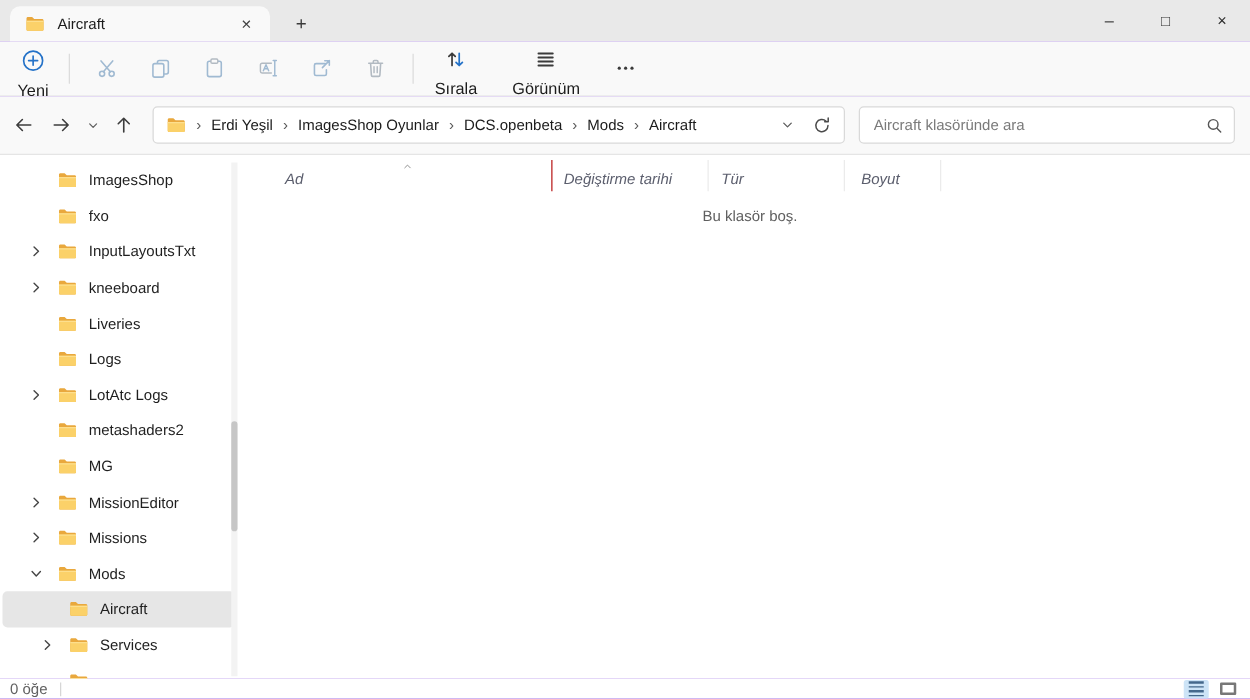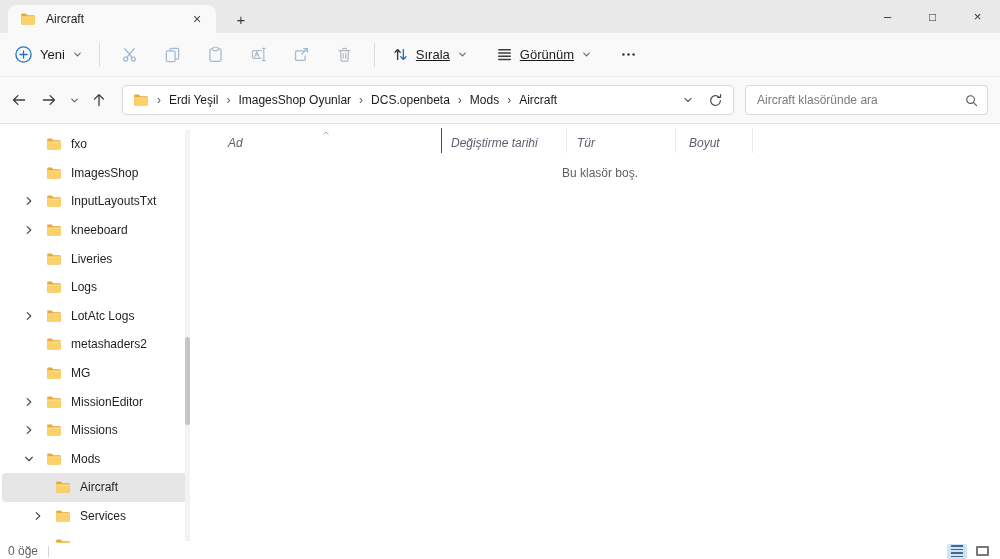--- a/index.html
+++ b/index.html
@@ -17,37 +17,37 @@
   .newtab-btn { position:absolute; left:228px; top:7px; width:26px; height:24px; display:flex;
                 align-items:center; justify-content:center; font-size:15px; color:#3a3a3a; border-radius:4px; }
   .win-controls { position:absolute; right:0; top:0; height:33px; display:flex; }
   .win-btn { width:45px; height:33px; display:flex; align-items:center; justify-content:center;
              font-size:13px; color:#2f2f2f; }
   .win-btn.max { font-size:12px; }
 
   
   .toolbar { position:absolute; top:33px; left:0; right:0; height:44px; background:#f9f9f9;
              border-bottom:1px solid #ededed; display:flex; align-items:center; padding-left:14px; }
-  .tb-btn { display:flex; align-items:center; height:32px; border-radius:4px; }
+  .tb-btn { display:flex; align-items:center; height:32px; border-radius:4px;flex-direction:column; }
   .btn-new { gap:7px; padding:0 8px 0 0; }
   .btn-new .lbl { font-size:13px; color:#1b1b1b; }
   .tb-divider { width:1px; height:24px; background:#dcdcdc; margin:0 8px; }
   .tb-icon-btn { width:43px; height:32px; display:flex; align-items:center; justify-content:center; border-radius:4px; }
   .tb-drop { gap:7px; padding:0 9px; }
-  .tb-drop .lbl { font-size:13px; color:#1b1b1b;text-decoration:underline; }
+  .tb-drop .lbl { font-size:13px; color:#1b1b1b; }
   .chev-sm { color:#5f5f5f; }
   .btn-more { padding:0 10px; margin-left:6px; }
   .view-gap { margin-left:10px; }
 
   
   .addressrow { position:absolute; top:77px; left:0; right:0; height:47px; background:#f9f9f9;
                 border-bottom:1px solid #e5e5e5; display:flex; align-items:center; padding:0 12px 0 4px; }
   .nav-btn { width:30px; height:30px; display:flex; align-items:center; justify-content:center; border-radius:4px; }
   .nav-btn.small { width:20px; }
-  .addr-box { margin-left:8px; width:612px; height:30px; background:#fff; border:1px solid #d9d9d9;
+  .addr-box { margin-left:8px; width:554px; height:30px; background:#fff; border:1px solid #d9d9d9;
               border-radius:4px; display:flex; align-items:center; padding:0 6px; }
   .addr-box .crumbs { display:flex; align-items:center; flex:1; overflow:hidden; }
   .crumb { display:flex; align-items:center; font-size:12px; color:#1b1b1b; white-space:nowrap; }
   .crumb::before { content:"\203A"; color:#5a5a5a; font-size:12px; padding:0 8px; }
   .addr-tail { display:flex; align-items:center; gap:14px; padding-right:4px; }
   .search-box { margin-left:11px; flex:1; height:30px; background:#fff; border:1px solid #d9d9d9;
                 border-radius:4px; display:flex; align-items:center; padding:0 8px 0 2px; }
   .search-box input { flex:1; border:none; outline:none; background:transparent; font-size:12px;
                       color:#1b1b1b; padding-left:9px; font-family:inherit; }
   .search-box input::placeholder { color:#7a7a7a; }
@@ -377,33 +377,33 @@
     <div class="side-row chev-none">
       <span class="side-chev">
         
         
       </span>
       <span class="side-folder">
           <svg width="16" height="16">
             <use href="#sym-folder"></use>
           </svg>
         </span>
+      <span class="side-label">ImagesShop</span>
+    </div>
+      <div class="side-row chev-none">
+      <span class="side-chev">
+        
+        
+      </span>
+      <span class="side-folder">
+          <svg width="16" height="16">
+            <use href="#sym-folder"></use>
+          </svg>
+        </span>
       <span class="side-label">fxo</span>
-    </div>
-      <div class="side-row chev-none">
-      <span class="side-chev">
-        
-        
-      </span>
-      <span class="side-folder">
-          <svg width="16" height="16">
-            <use href="#sym-folder"></use>
-          </svg>
-        </span>
-      <span class="side-label">ImagesShop</span>
     </div>
       <div class="side-row chev-right">
       <span class="side-chev">
         <svg class="r" width="14" height="14">
             <use href="#sym-chev-right"></use>
           </svg>
 
       </span>
       <span class="side-folder">
           <svg width="16" height="16">

